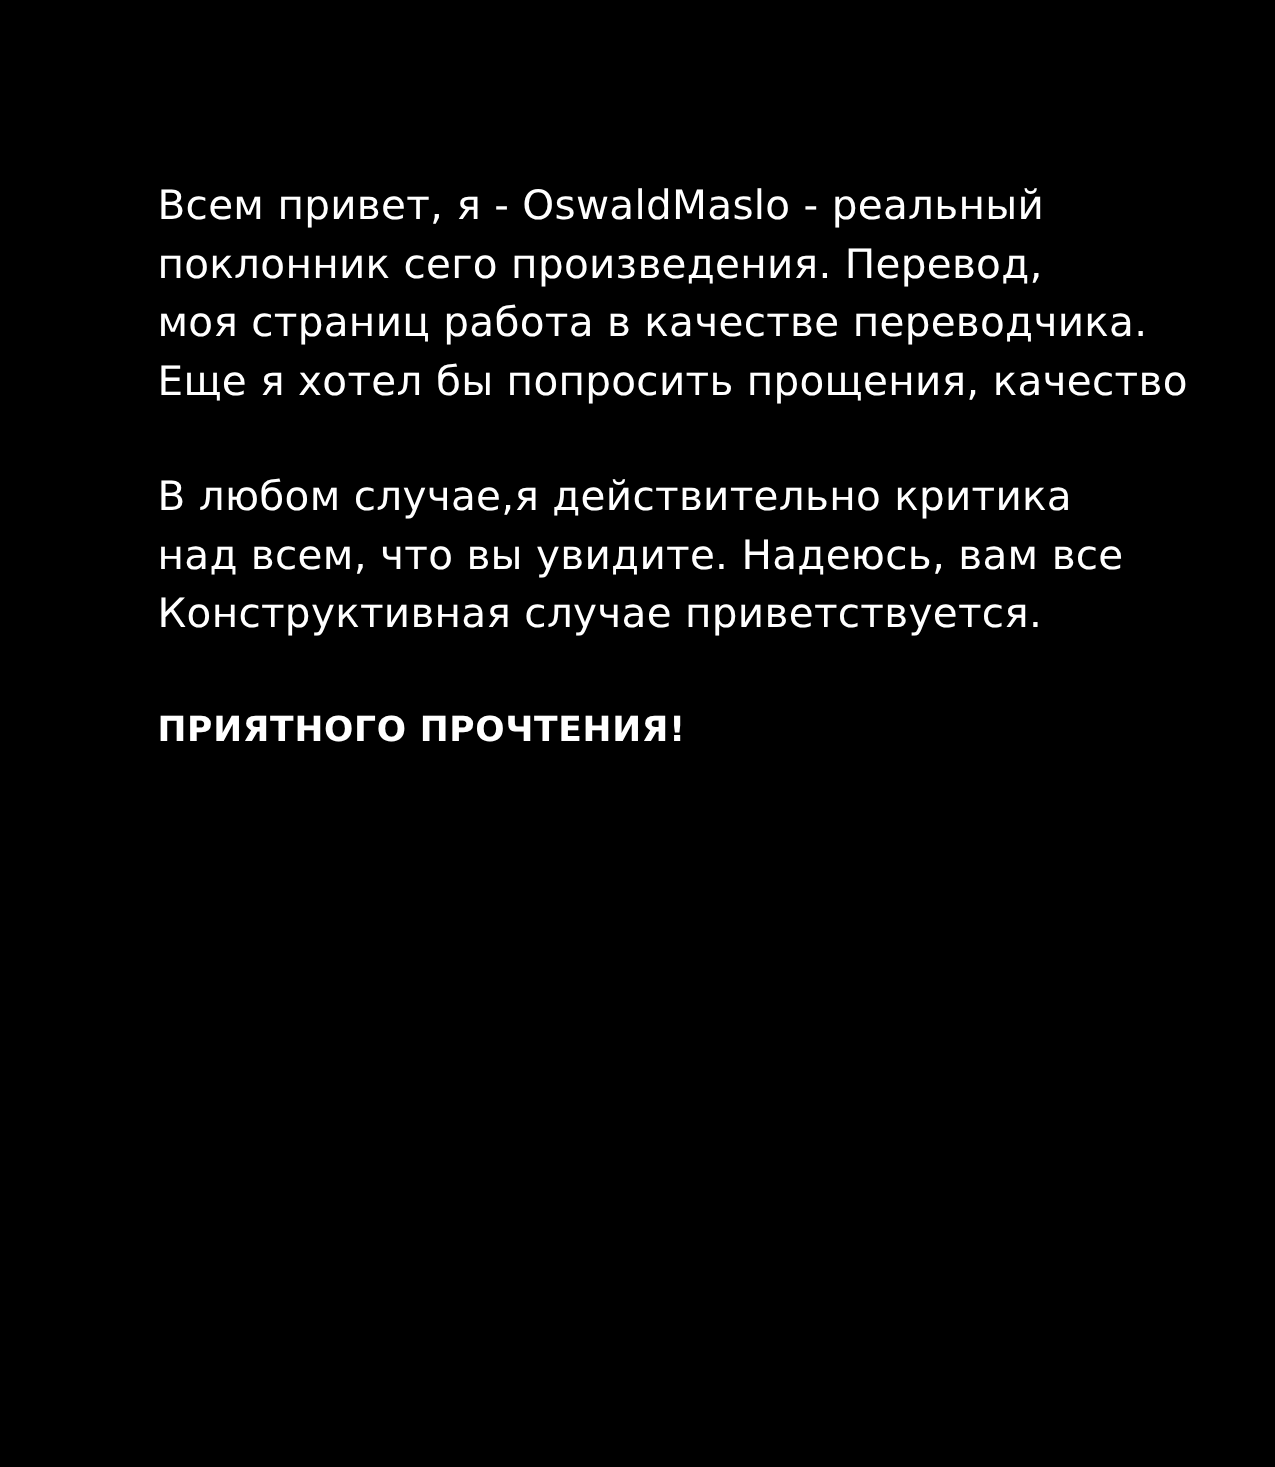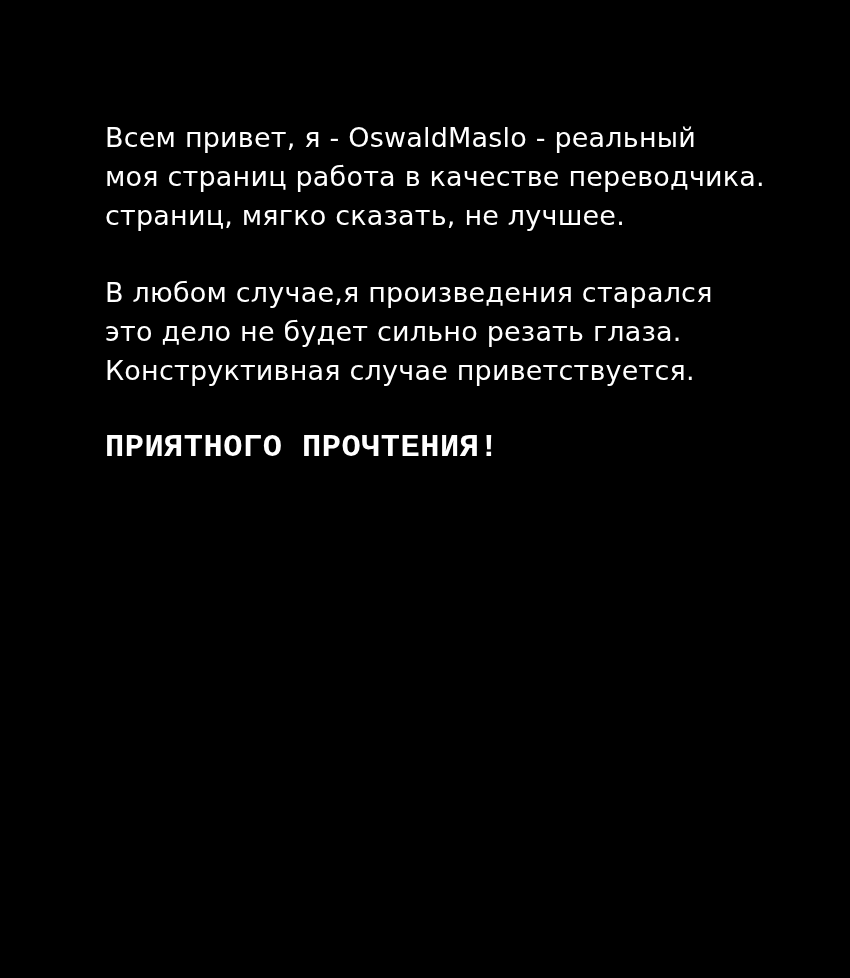--- a/index.html
+++ b/index.html
@@ -27,42 +27,42 @@
   }
   .paragraph {
     margin: 0 0 38px 0;
   }
   .paragraph .line {
     line-height: 39px;
     white-space: nowrap;
   }
   .closing-line {
     margin-top: 8px;
-    font-size: 32px;
+    font-size: 23px;
     line-height: 40px;
     font-weight: 600;
     letter-spacing: 0.5px;
     white-space: nowrap;
-    font-family: Liberation Mono, monospace;
   }
 </style>
 </head>
 <body>
 
 <div class="page">
   <div class="text-block">
 
     <div class="paragraph">
       <div class="line">Всем привет, я - OswaldMaslo - реальный</div>
+      <div class="line">поклонник сего произведения. Перевод,</div>
       <div class="line">моя страниц работа в качестве переводчика.</div>
-      <div class="line">страниц, мягко сказать, не лучшее.</div>
+      <div class="line">Еще я хотел бы попросить прощения, качество</div>
     </div>
 
     <div class="paragraph">
-      <div class="line">В любом случае,я произведения старался</div>
-      <div class="line">это дело не будет сильно резать глаза.</div>
+      <div class="line">В любом случае,я действительно критика</div>
+      <div class="line">над всем, что вы увидите. Надеюсь, вам все</div>
       <div class="line">Конструктивная случае приветствуется.</div>
     </div>
 
     <div class="closing-line">ПРИЯТНОГО ПРОЧТЕНИЯ!</div>
 
   </div>
 </div>
 
 </body></html>

